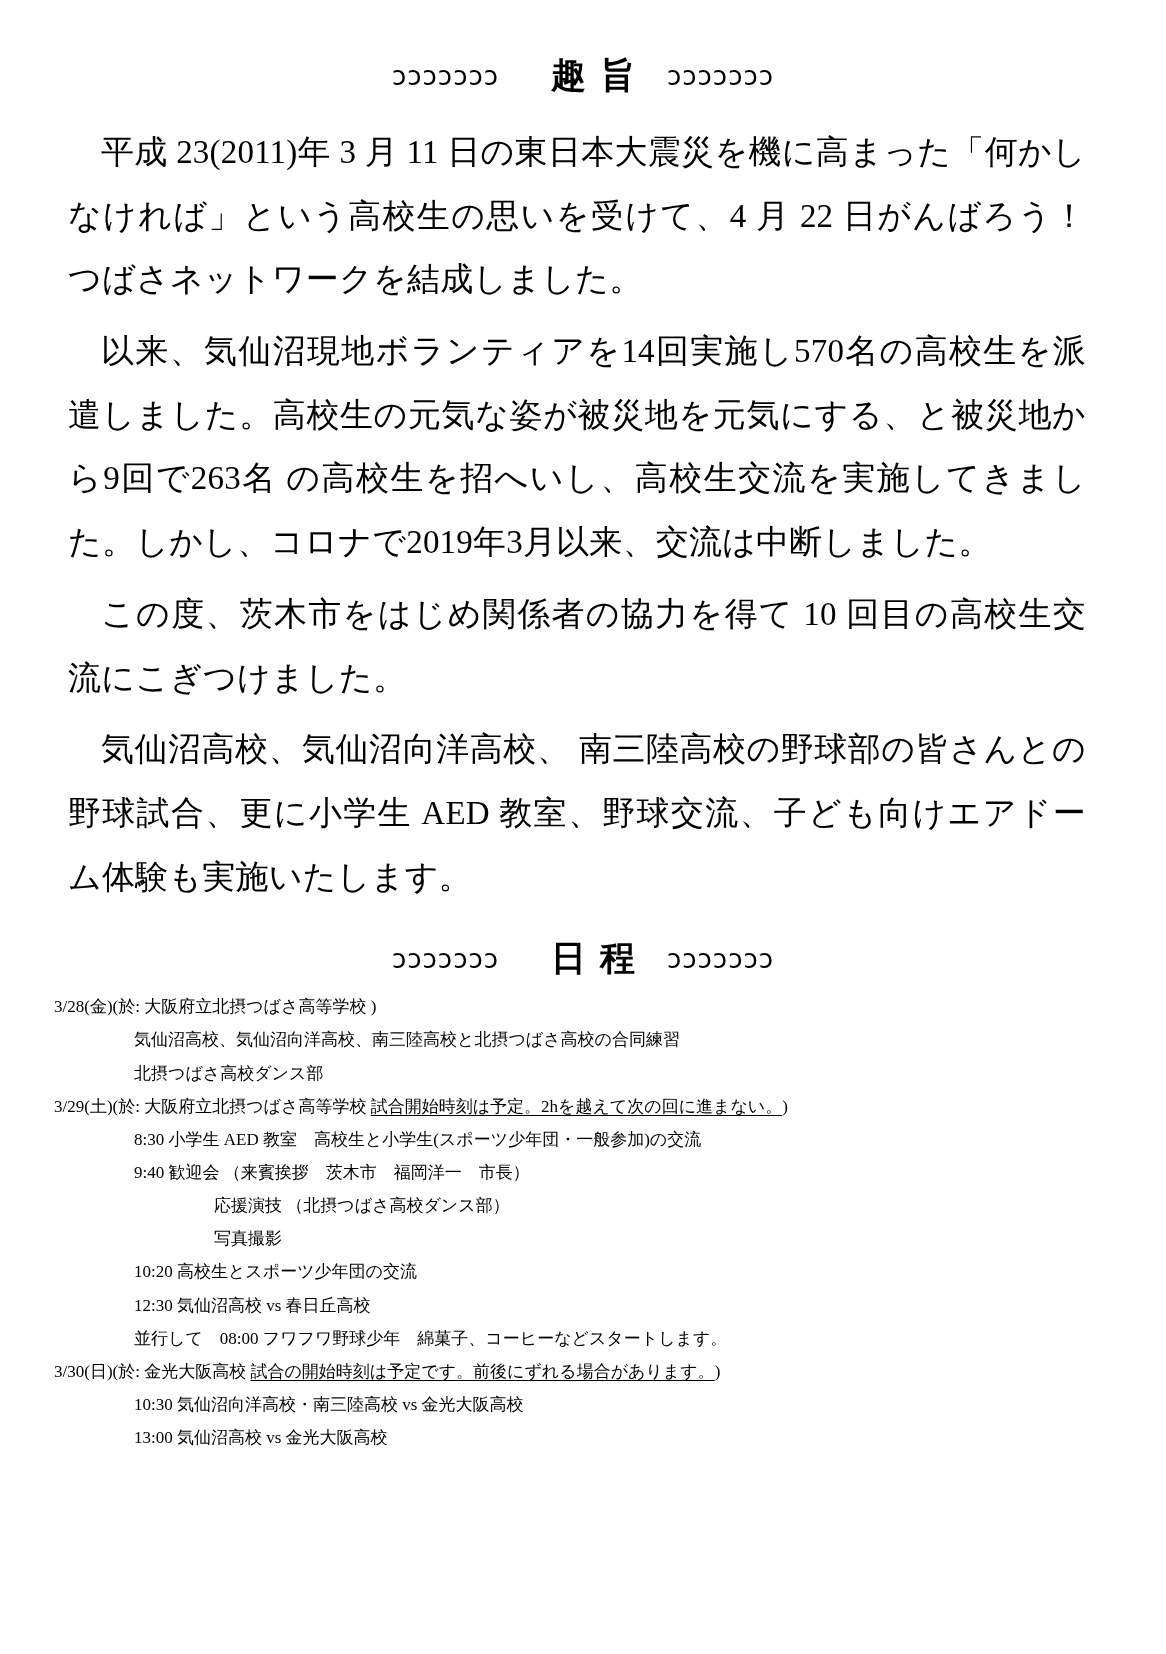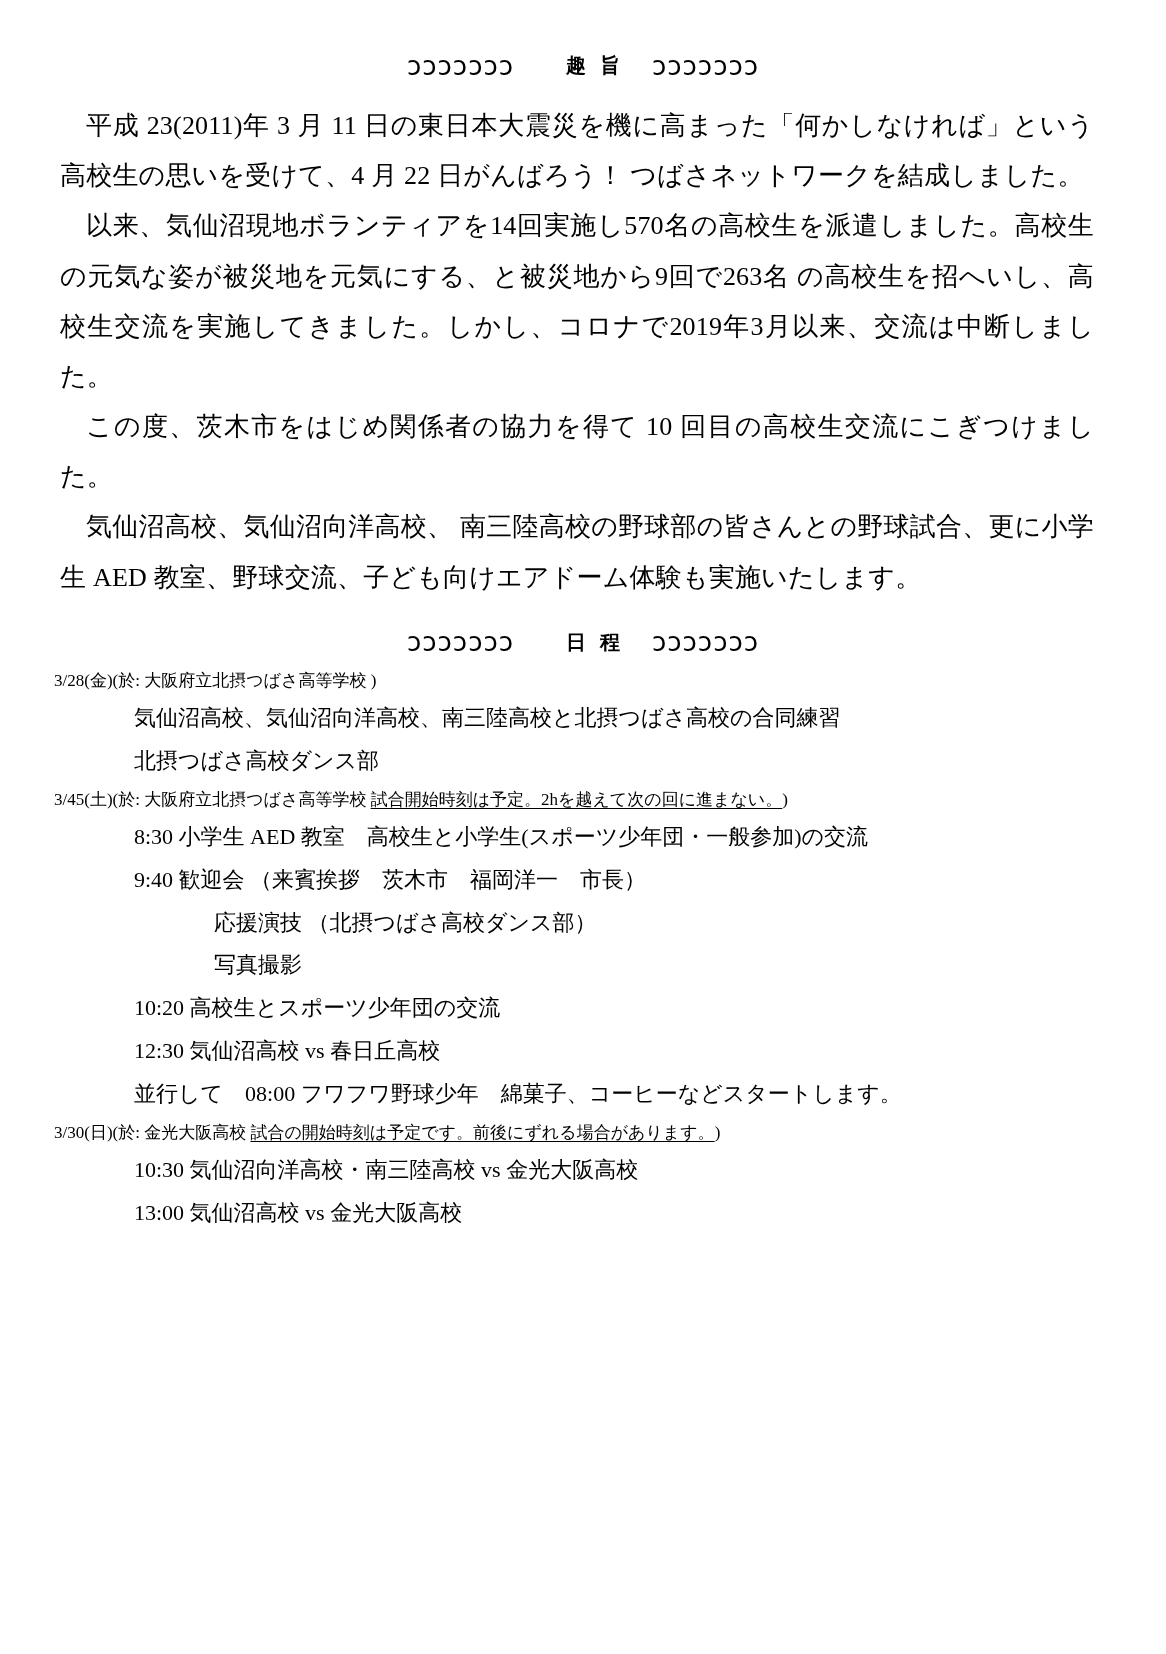--- a/index.html
+++ b/index.html
@@ -32,58 +32,58 @@
     margin: 0;
   }
   .ornament {
     font-size: 26px;
     letter-spacing: 1px;
     line-height: 1;
     white-space: nowrap;
     font-family: "DejaVu Sans", sans-serif;
   }
   .heading-text {
-    font-size: 20px;
+    font-size: 35px;
     font-weight: bold;
     letter-spacing: 14px;
     white-space: nowrap;
     margin-left: 34px;
   }
 
   
   .body-block {
     padding: 0 72px 0 60px;
   }
   .para {
-    font-size: 26px;
+    font-size: 33px;
     line-height: 1.93;
     text-align: justify;
     text-justify: inter-ideograph;
-    margin: 0;
+    margin: 8px;
     text-indent: 1em;
     letter-spacing: 0.2px;
   }
 
   
   .schedule {
     padding: 0 40px 0 54px;
   }
   .sched-day {
     font-size: 17px;
     line-height: 1.95;
     margin: 0;
     white-space: nowrap;
   }
   .sched-day .underline {
     text-decoration: underline;
     text-decoration-thickness: 1px;
     text-underline-offset: 3px;
   }
   .sched-item {
-    font-size: 22px;
+    font-size: 17px;
     line-height: 1.95;
     margin: 0;
     white-space: nowrap;
   }
   .indent-1 { padding-left: 80px; }
   .indent-3 { padding-left: 160px; }
 
   .h-intro { margin-top: 52px; }
   .h-schedule { margin-top: 26px; margin-bottom: 8px; }
   .intro-body { margin-top: 22px; }
@@ -114,21 +114,21 @@
 
   <div class="schedule">
 
     <p class="sched-day">
       <span>3/28(金)</span><span>(於:  大阪府立北摂つばさ高等学校 )</span>
     </p>
     <p class="sched-item indent-1">気仙沼高校、気仙沼向洋高校、南三陸高校と北摂つばさ高校の合同練習</p>
     <p class="sched-item indent-1">北摂つばさ高校ダンス部</p>
 
     <p class="sched-day">
-      <span>3/45(土)</span><span>(於:  大阪府立北摂つばさ高等学校 </span><span class="underline">試合開始時刻は予定。2hを越えて次の回に進まない。</span><span>)</span>
+      <span>3/29(土)</span><span>(於:  大阪府立北摂つばさ高等学校 </span><span class="underline">試合開始時刻は予定。2hを越えて次の回に進まない。</span><span>)</span>
     </p>
     <p class="sched-item indent-1">8:30 小学生 AED 教室　高校生と小学生(スポーツ少年団・一般参加)の交流</p>
     <p class="sched-item indent-1">9:40 歓迎会 （来賓挨拶　茨木市　福岡洋一　市長）</p>
     <p class="sched-item indent-3">応援演技 （北摂つばさ高校ダンス部）</p>
     <p class="sched-item indent-3">写真撮影</p>
     <p class="sched-item indent-1">10:20 高校生とスポーツ少年団の交流</p>
     <p class="sched-item indent-1">12:30 気仙沼高校 vs 春日丘高校</p>
     <p class="sched-item indent-1">並行して　08:00 フワフワ野球少年　綿菓子、コーヒーなどスタートします。</p>
 
     <p class="sched-day">

